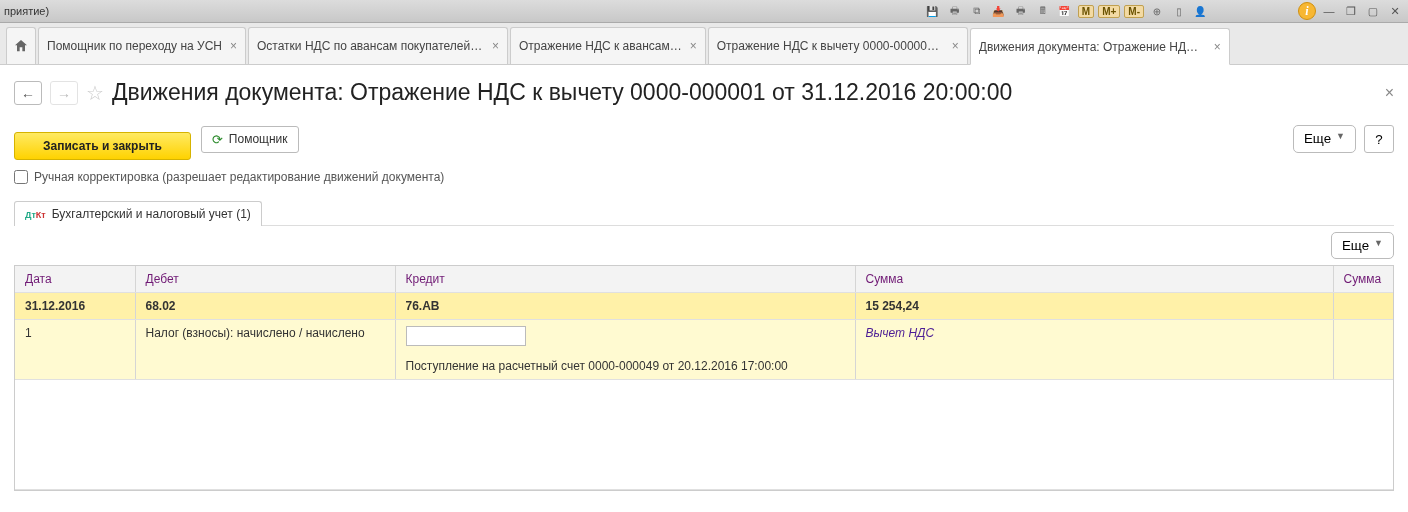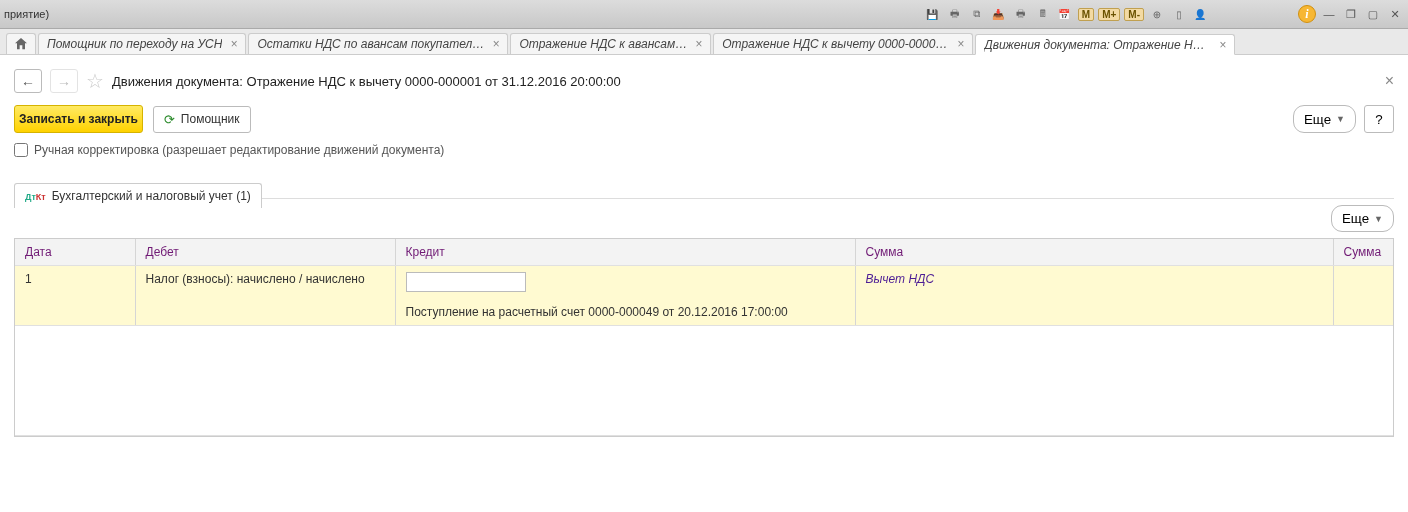--- a/index.html
+++ b/index.html
@@ -1,56 +1,56 @@
 <!DOCTYPE html>
 <html><head>
 <meta charset="utf-8">
 <style>
 * { box-sizing: border-box; margin: 0; padding: 0; }
 body { font-family: Arial, sans-serif; font-size: 12px; color: #333; background: #fff; width: 1408px; height: 512px; overflow: hidden; }
 
 
-.sys-titlebar { height: 29px; background: linear-gradient(#dcdcdc,#c8c8c8); display:flex; align-items:center; justify-content:space-between; padding:0 4px; border-bottom:1px solid #aaa;gap:13px; }
+.sys-titlebar { height: 23px; background: linear-gradient(#dcdcdc,#c8c8c8); display:flex; align-items:center; justify-content:space-between; padding:0 4px; border-bottom:1px solid #aaa;gap:13px; }
 .sys-titlebar .title-left { font-size:11px; color:#333; }
 .sys-titlebar .title-icons { display:flex; align-items:center; gap:4px; }
 .sys-titlebar .ticon { width:18px; height:16px; display:flex; align-items:center; justify-content:center; font-size:10px; color:#666; border-radius:2px; }
 .m-btn { background:#f3daa3; border:1px solid #c0a050; padding:0 3px; font-size:10px; font-weight:bold; color:#6a5200; border-radius:2px; }
 .win-btn { width:18px; height:16px; display:flex; align-items:center; justify-content:center; font-size:11px; color:#555; }
 .info-btn { width:18px; height:18px; border-radius:50%; background:#f7b733; color:#fff; font-weight:bold; font-style:italic; font-family:Georgia,serif; display:flex; align-items:center; justify-content:center; font-size:12px; border:1px solid #d09010; }
 
 
-.tabstrip { height:26px; background:#e9e9e9; display:flex; align-items:stretch; border-bottom:1px solid #ccc; padding-left:6px; gap:2px;font-style:italic; }
+.tabstrip { height:42px; background:#e9e9e9; display:flex; align-items:stretch; border-bottom:1px solid #ccc; padding-left:6px; gap:2px; }
 .tab-home { width:30px; display:flex; align-items:center; justify-content:center; border:1px solid #ccc; border-bottom:none; background:#f5f5f5; margin-top:4px; border-radius:3px 3px 0 0; }
 .tab { display:flex; align-items:center; padding:0 8px; border:1px solid #ccc; border-bottom:none; background:#f5f5f5; margin-top:4px; border-radius:3px 3px 0 0; font-size:12px; color:#444; max-width:260px; white-space:nowrap; overflow:hidden; }
 .tab.active { background:#fff; border-bottom:1px solid #fff; position:relative; top:1px; }
 .tab .tab-x { margin-left:8px; color:#888; font-size:12px; }
 .tab .tab-txt{ overflow:hidden; text-overflow:ellipsis; }
 
 
 .page { padding:8px 14px; }
 .pg-head { display:flex; align-items:center; gap:8px; margin:6px 0 12px; }
 .nav-btn { width:28px; height:24px; border:1px solid #bbb; border-radius:3px; background:#fff; display:flex; align-items:center; justify-content:center; font-size:14px; color:#555; }
 .star { font-size:20px; color:#ccc; }
-.pg-title { font-size:13px; color:#222; }
+.pg-title { font-size:23px; color:#222; }
 
 .cmdrow { display:flex; align-items:center; gap:10px; margin-bottom:10px; }
-.btn-yellow { background:linear-gradient(#ffea63,#ffd200); border:1px solid #d6b300; padding:6px 4px; font-weight:bold; border-radius:3px; font-size:12px; color:#222; }
+.btn-yellow { background:linear-gradient(#ffea63,#ffd200); border:1px solid #d6b300; padding:6px 28px; font-weight:bold; border-radius:3px; font-size:12px; color:#222;margin-top:14px; }
 .btn-white { background:#fff; border:1px solid #bbb; padding:5px 10px; border-radius:3px; font-size:12px; color:#333; display:flex; align-items:center; gap:6px; }
 .refresh-ic { color:#2a8a2a; font-size:13px; }
 .right-cmds { margin-left:auto; display:flex; gap:8px; }
-.btn-more { background:#fff; border:1px solid #bbb; padding:5px 10px; border-radius:11px; display:flex; align-items:center; gap:5px; }
+.btn-more { background:#fff; border:1px solid #bbb; padding:5px 10px; border-radius:5px; display:flex; align-items:flex-start; gap:5px; }
 .btn-q { background:#fff; border:1px solid #bbb; width:30px; height:28px; border-radius:3px; display:flex; align-items:center; justify-content:center; }
 .chev { font-size:9px; color:#666; }
 
 .chk-row { display:flex; align-items:center; gap:6px; margin-bottom:16px; color:#555; }
 .chk-row input { width:14px; height:14px; }
 
 .doc-tabs { display:flex; gap:4px; margin-bottom:6px; border-bottom:1px solid #ddd; }
 .dtab { border:1px solid #ccc; border-bottom:none; background:#f5f5f5; padding:5px 10px; border-radius:3px 3px 0 0; display:flex; align-items:center; gap:6px; font-size:12px; }
-.dtab.active{ background:#fff; position:relative; top:10px; }
+.dtab.active{ background:#fff; position:relative; top:1px; }
 .dtab .ic-dt { font-size:9px; color:#2a8; font-weight:bold; }
 .dtab .ic-kt { font-size:9px; color:#c33; font-weight:bold; }
 .dtab .ic-doc{ width:12px; height:12px; background:#f7c94b; border:1px solid #c09020; display:inline-block; }
 
 .sub-more { display:flex; justify-content:flex-end; margin:6px 0; }
 
 .grid { border:1px solid #ccc; }
 .grid table { width:100%; border-collapse:collapse; }
 .grid th, .grid td { border-right:1px solid #d5d5d5; border-bottom:1px solid #e0e0e0; padding:6px 10px; text-align:left; font-size:12px; vertical-align:top; }
 .grid th { background:#f3f3f3; font-weight:normal; color:#701a75; }
@@ -177,20 +177,27 @@
       <thead>
         <tr>
           <th class="col-date">Дата</th>
           <th class="col-debit">Дебет</th>
           <th class="col-credit">Кредит</th>
           <th class="col-sum r-align">Сумма</th>
           <th class="col-sum2">Сумма</th>
         </tr>
       </thead>
       <tbody>
+        <tr class="row-main">
+          <td>31.12.2016</td>
+          <td>68.02</td>
+          <td>76.АВ</td>
+          <td class="r-align">15 254,24</td>
+          <td></td>
+        </tr>
         <tr class="row-detail">
           <td class="r-align">1</td>
           <td>Налог (взносы): начислено / начислено</td>
           <td>
             <span class="cell-input"></span>
             <div style="height:10px;"></div>
             <span>Поступление на расчетный счет 0000-000049 от 20.12.2016 17:00:00</span>
           </td>
           <td><span class="italic">Вычет НДС</span></td>
           <td></td>

